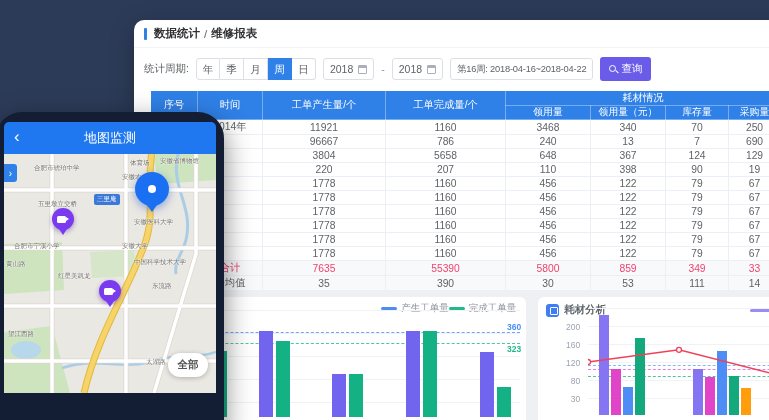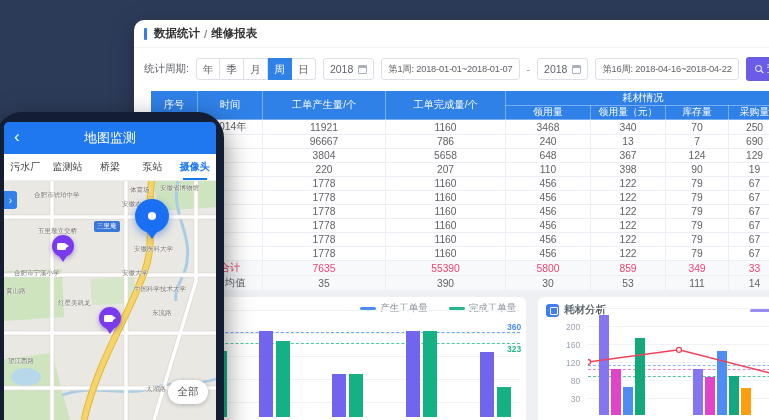--- a/index.html
+++ b/index.html
@@ -43,21 +43,21 @@
   .grid thead tr.gr th { height:13px; }
   .grid thead tr.sub th { height:14px; font-size:9.8px; }
   .grid td { border:1px solid #ecf0f6; height:14px; text-align:center; color:#606266; padding:0; overflow:hidden; white-space:nowrap; }
   .grid tr.sum td { background:#f8f9fb; color:#f0426e; }
   .grid tr.avg td { background:#f8f9fb; }
 
   .charts-strip { flex:1; background:#eef0f4; display:flex; gap:12px; padding:6px 10px 0 10px; min-height:110px; }
   .chart-card { background:#fff; border-radius:6px 6px 0 0; position:relative; overflow:hidden; }
   .chart-card.left { width:386px; }
   .chart-card.right { width:420px; }
-  .legend { position:absolute; top:5px; right:10px; display:flex; gap:21px; align-items:center; }
+  .legend { position:absolute; top:5px; right:10px; display:flex; gap:0; align-items:center; }
   .legend .litem { display:flex; align-items:center; gap:4px; font-size:9.5px; color:#8a8f99; cursor:pointer; }
   .legend .ldash { width:16px; height:3px; border-radius:2px; }
   .gline { position:absolute; left:6px; right:6px; height:1px; background:#f0f2f6; }
   .refline { position:absolute; left:6px; right:6px; border-top:1px dashed; opacity:.8; }
   .reflabel { position:absolute; right:5px; font-size:8.5px; font-weight:bold; }
   .bar { position:absolute; width:14px; }
   .bar2 { position:absolute; width:10px; }
 
   .r-title { position:absolute; top:6px; left:8px; display:flex; align-items:center; gap:5px;
              font-size:10.5px; color:#5a6066; font-weight:bold; }
@@ -81,21 +81,21 @@
   .ptab { flex:1; display:flex; align-items:center; justify-content:center; font-size:10px; color:#454545; position:relative; cursor:pointer; }
   .ptab.on { color:#1677f0; font-weight:bold; }
   .ptab.on::after { content:''; position:absolute; bottom:0; left:50%; margin-left:-12px; width:24px; height:2px; background:#1677f0; }
   .p-map { position:relative; width:212px; height:239px; background:#eae8e3; overflow:hidden; }
   .mlabel { position:absolute; font-size:6.5px; color:#75726c; white-space:nowrap; text-shadow:0 0 2px #fff,0 0 2px #fff; }
   .mbadge { position:absolute; font-size:6.5px; color:#fff; background:#3c78d8; padding:1px 3px; border-radius:2px; }
   .expand { position:absolute; left:0; top:10px; width:13px; height:18px; background:#2f80e7; color:#fff;
             border-radius:0 3px 3px 0; font-size:10px; display:flex; align-items:center; justify-content:center; cursor:pointer; }
   .allbtn { position:absolute; right:8px; bottom:16px; width:40px; height:24px; background:#fff; border-radius:12px;
             display:flex; align-items:center; justify-content:center; font-size:10.5px; color:#555;
-            box-shadow:0 1px 5px rgba(0,0,0,.25); cursor:pointer; }
+            box-shadow:0 1px 5px rgba(0,0,0,.25); cursor:pointer;font-weight:bold; }
   .pin-blue { position:absolute; left:131px; top:18px; width:34px; height:34px; background:#1a6ff2; border-radius:50%;
               box-shadow:0 3px 8px rgba(16,80,200,.45); cursor:pointer; }
   .pin-blue::before { content:''; position:absolute; left:13px; top:13px; width:8px; height:8px; background:#fff; border-radius:50%; }
   .pin-blue::after { content:''; position:absolute; left:12px; bottom:-6px; border-left:5px solid transparent; border-right:5px solid transparent; border-top:7px solid #1a6ff2; }
   .pin-cam { position:absolute; width:22px; height:22px; background:#7a3bf0; border-radius:50%;
              box-shadow:0 2px 5px rgba(60,20,140,.4); cursor:pointer; }
   .pin-cam::after { content:''; position:absolute; left:7px; bottom:-5px; border-left:4px solid transparent; border-right:4px solid transparent; border-top:6px solid #7a3bf0; }
   .cam { position:absolute; left:5px; top:7.5px; width:9px; height:7px; background:#fff; border-radius:1.5px; }
   .cam::after { content:''; position:absolute; right:-3px; top:1.5px; border-left:3px solid #fff; border-top:2px solid transparent; border-bottom:2px solid transparent; }
 </style>
@@ -116,21 +116,20 @@
         <span class="sbtn">年</span>
         <span class="sbtn">季</span>
         <span class="sbtn">月</span>
         <span class="sbtn on">周</span>
         <span class="sbtn">日</span>
       </div>
     <div class="input yr">
       <span>2018</span>
       <span class="cal"></span>
     </div>
-    <div class="input wk">第1周: 2018-01-01~2018-01-07</div>
     <span class="dash">-</span>
     <div class="input yr">
       <span>2018</span>
       <span class="cal"></span>
     </div>
     <div class="input wk">第16周: 2018-04-16~2018-04-22</div>
     <button class="btn query">
       <span class="i-search"></span>
       <span>查询</span>
     </button>
@@ -359,27 +358,20 @@
         </div>
     </div>
   </div>
 </div>
 
 <div class="phone">
   <div class="p-header">
     <span class="p-back">‹</span>
     <span class="p-title">地图监测</span>
   </div>
-  <div class="p-tabs" id="ptabs">
-      <span class="ptab">污水厂</span>
-      <span class="ptab">监测站</span>
-      <span class="ptab">桥梁</span>
-      <span class="ptab">泵站</span>
-      <span class="ptab on">摄像头</span>
-    </div>
   <div class="p-map">
     <svg width="212" height="239">
       <rect x="0" y="0" width="212" height="239" fill="#eae8e3"></rect>
       <polygon points="0,90 58,88 60,136 0,140" fill="#cde4bf"></polygon>
       <polygon points="86,98 130,96 132,122 88,124" fill="#d5e7c8"></polygon>
       <polygon points="148,0 212,0 212,26 156,30" fill="#cde4bf"></polygon>
       <polygon points="0,178 48,172 66,239 0,239" fill="#cde4bf"></polygon>
       <ellipse cx="22" cy="196" rx="15" ry="9" fill="#b7d7ea"></ellipse>
       <path d="M174,0 C166,34 190,52 182,86 C178,100 170,108 172,120" stroke="#a9cde6" stroke-width="3" fill="none"></path>
       <path d="M58,214 C96,202 118,218 152,206 C170,200 188,206 212,198" stroke="#a9cde6" stroke-width="2.5" fill="none"></path>

